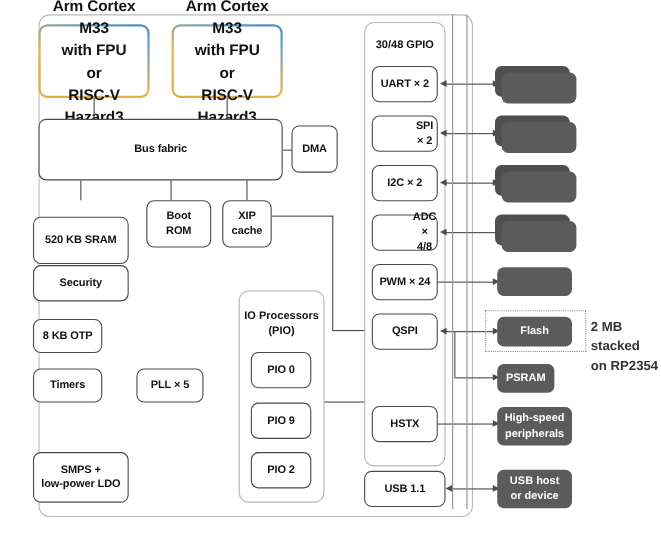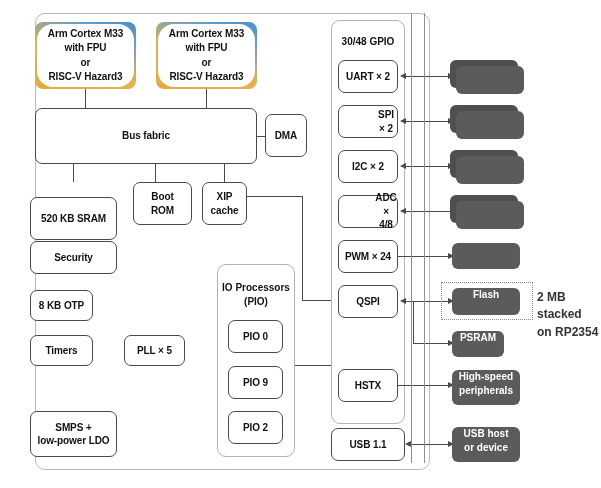--- a/index.html
+++ b/index.html
@@ -58,36 +58,36 @@
   .cpu{
     position:absolute;
     box-sizing:border-box;
     border-radius:8px;
     padding:2px;
     background:linear-gradient(200deg,#4a90c4 0%,#5d9dcb 18%,#e8b24c 58%,#e3aa3f 100%);
   }
   .cpu-inner{
     width:100%;height:100%;
     box-sizing:border-box;
-    border-radius:16px;
+    border-radius:6px;
     background:#ffffff;
     display:flex;align-items:center;justify-content:center;
     text-align:center;
-    font-size:10px;font-weight:bold;color:#111111;
+    font-size:14px;font-weight:bold;color:#111111;
     line-height:1.45;white-space:pre-line;
     letter-spacing:-0.1px;
   }
   
   .ext{
     position:absolute;
     box-sizing:border-box;
     border-radius:6px;
     background:#5b5b5b;
     color:#ffffff;
-    display:flex;align-items:flex-start;justify-content:center;
+    display:flex;align-items:center;justify-content:center;
     text-align:center;
     font-size:10px;font-weight:bold;
     line-height:1.35;white-space:pre-line;
   }
   .ext.back{
     background:#4f4f4f;
     z-index:1;
   }
   .ext.front{ z-index:2; }
   .ext-note{

